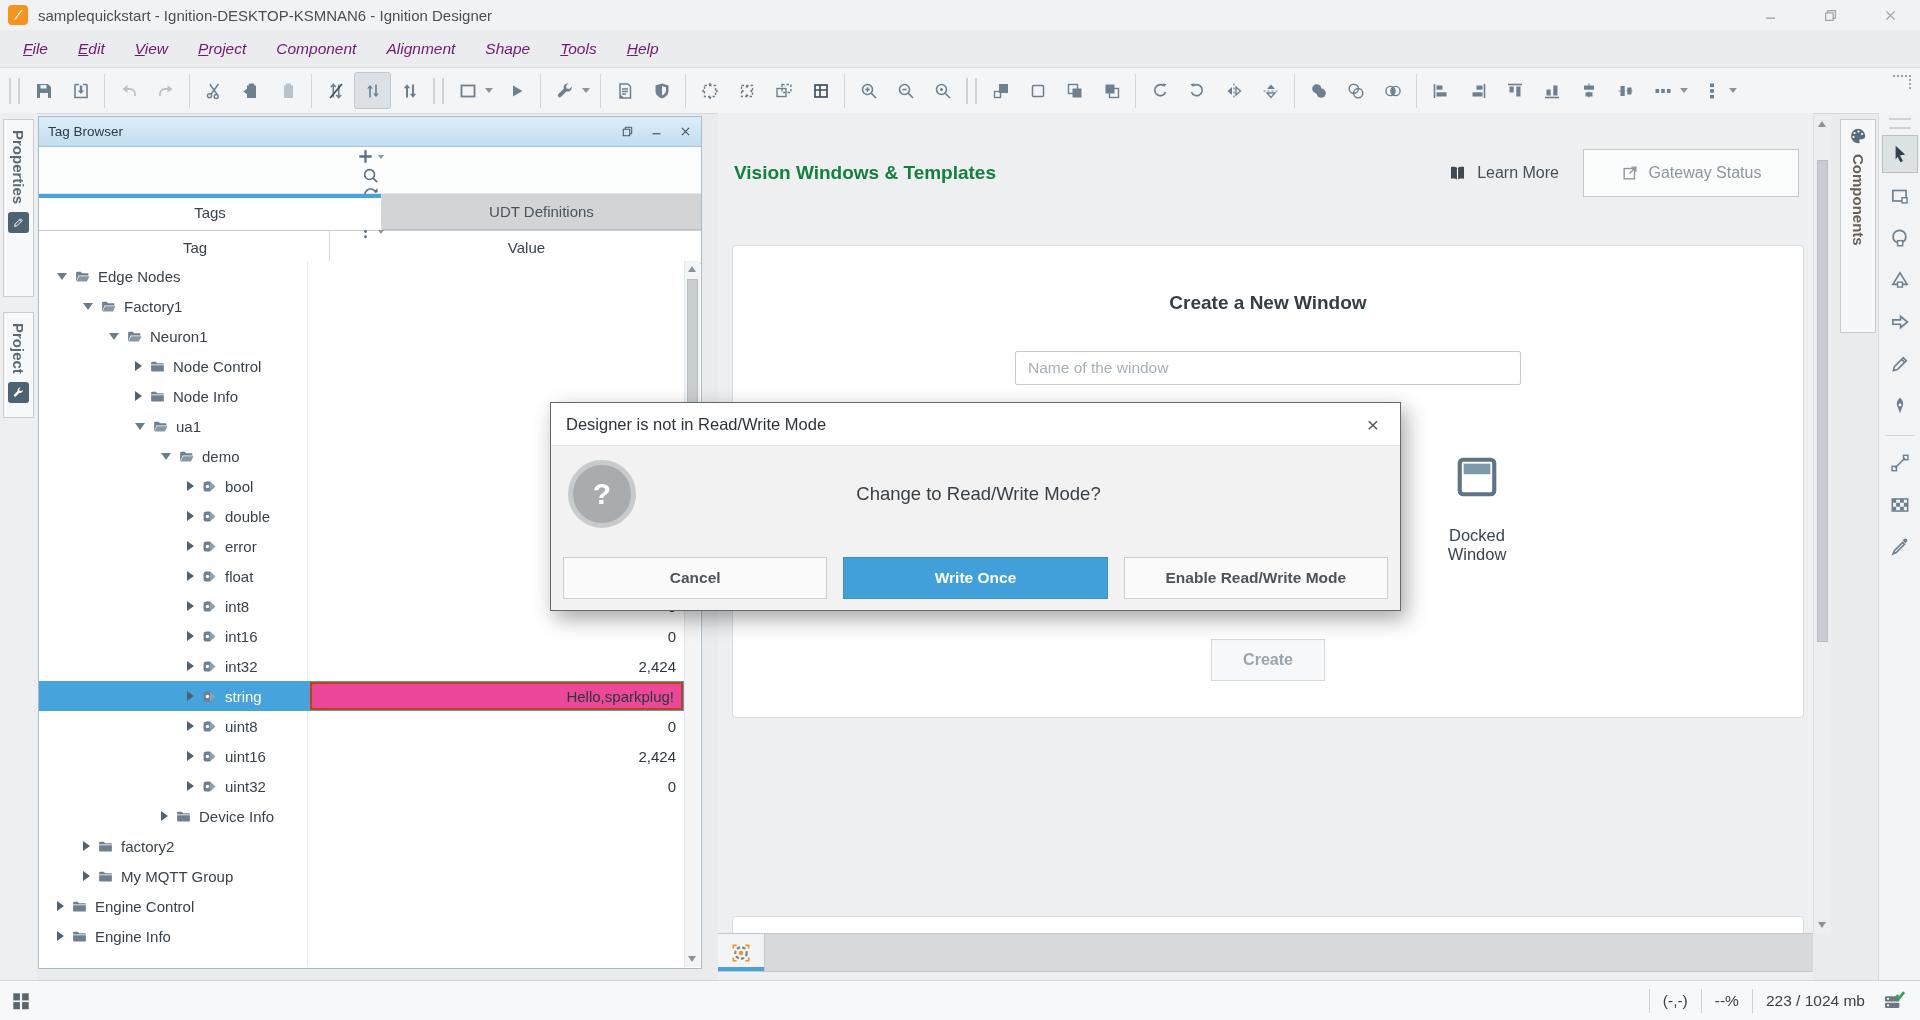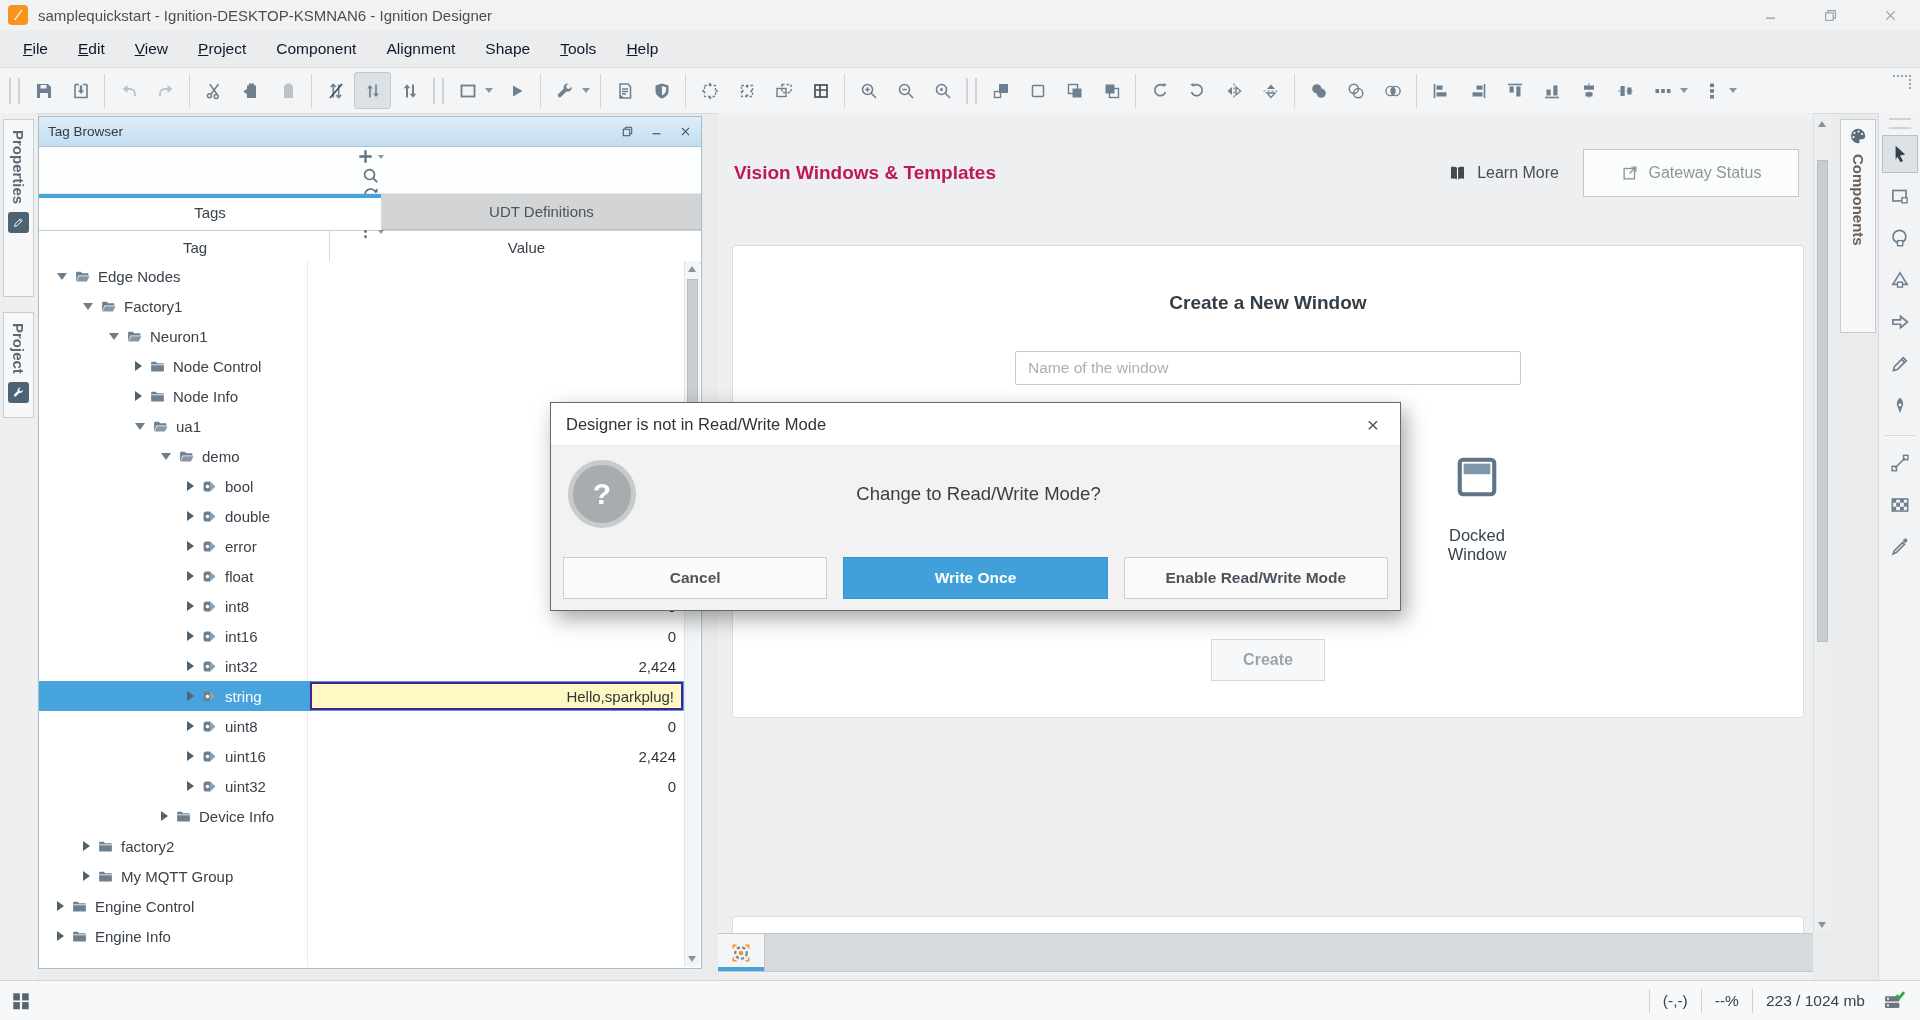--- a/index.html
+++ b/index.html
@@ -14,21 +14,21 @@
   .logo{width:20px;height:20px;margin-left:8px;border-radius:4px;background:#f7941e;color:#fff;
         font-weight:bold;font-style:italic;display:flex;align-items:center;justify-content:center;font-size:14px;}
   .title-text{margin-left:10px;font-size:15px;color:#4b4f52;}
   .win-controls{margin-left:auto;display:flex;}
   .win-btn{width:60px;height:30px;display:flex;align-items:center;justify-content:center;color:#9aa0a5;font-size:17px;}
   .win-btn .ic{width:15px;height:15px;color:#9aa0a5;}
 
   
   .menubar{position:absolute;top:30px;left:0;right:0;height:37px;background:#ebeced;display:flex;
            align-items:center;padding-left:8px;border-bottom:1px solid #dddee0;}
-  .menu-item{padding:0 15px;font-size:15.5px;color:#0f172a;}
+  .menu-item{padding:0 15px;font-size:15.5px;color:#701a75;font-style:italic;}
 
   
   .toolbar{position:absolute;top:68px;left:0;right:0;height:45px;background:#f3f5f6;
            border-bottom:1px solid #d6d9db;display:flex;align-items:center;padding:0 4px;}
   .tb-btn{width:37px;height:37px;display:flex;align-items:center;justify-content:center;
           border:1px solid transparent;border-radius:3px;background:transparent;padding:0;}
   .tb-btn.sel{background:#dce1e5;border-color:#c2c9ce;}
   .tb-btn.dis{opacity:.42;}
   .tb-sep{width:1px;height:34px;background:#d4d7d9;margin:0 5px;flex:none;}
   .tb-grip{width:7px;height:26px;margin:0 5px;border-left:2px solid #cfd3d6;border-right:2px solid #cfd3d6;flex:none;}
@@ -78,33 +78,33 @@
   .trow{position:relative;height:30px;display:flex;align-items:center;font-size:15px;color:#39424a;}
   .trow .ind{flex:none;height:1px;}
   .exp{flex:none;width:0;height:0;margin-right:7px;}
   .exp.c{border-top:5px solid transparent;border-bottom:5px solid transparent;border-left:7px solid #51626f;}
   .exp.e{border-left:5px solid transparent;border-right:5px solid transparent;border-top:7px solid #6b7d8a;}
   .trow .ic{width:17px;height:17px;margin-right:7px;}
   .tlabel{white-space:nowrap;}
   .val{position:absolute;right:9px;top:0;height:30px;display:flex;align-items:center;color:#2f363c;}
   .trow.sel{background:#47a3db;}
   .trow.sel .tlabel{color:#fff;}
-  .valbox{position:absolute;left:271px;right:2px;top:1px;bottom:1px;background:#fef9c3;
-          border:2px solid #4c1d95;display:flex;align-items:center;justify-content:flex-end;
+  .valbox{position:absolute;left:271px;right:2px;top:1px;bottom:1px;background:#ec4899;
+          border:2px solid #c2410c;display:flex;align-items:center;justify-content:flex-end;
           padding-right:7px;color:#2f363c;}
   .tree-scroll{position:absolute;right:1px;top:144px;bottom:1px;width:15px;background:#f3f4f5;border-left:1px solid #e3e6e8;}
   .arr{position:absolute;left:3px;width:0;height:0;border-left:4.5px solid transparent;border-right:4.5px solid transparent;}
   .arr.up{top:5px;border-bottom:6px solid #8a939b;}
   .arr.dn{bottom:5px;border-top:6px solid #8a939b;}
   .thumb{position:absolute;left:2px;right:2px;background:#c9ced2;border:1px solid #b7bdc2;}
 
   
   .workspace{position:absolute;left:718px;top:113px;width:1095px;height:868px;background:#edeff0;}
   .ws-header{position:absolute;top:37px;left:16px;right:14px;height:46px;display:flex;align-items:center;}
-  .ws-title{font-size:19px;font-weight:bold;color:#be185d;}
+  .ws-title{font-size:19px;font-weight:bold;color:#15803d;}
   .learn-more{margin-left:auto;display:flex;align-items:center;gap:9px;font-size:16px;color:#444f58;margin-right:24px;}
   .learn-more .ic{width:21px;height:21px;color:#3f4a53;}
   .gateway-btn{width:214px;height:46px;border:1px solid #c3c8cc;background:#fbfcfc;display:flex;
                align-items:center;justify-content:center;gap:10px;font-size:16px;color:#8d969e;}
   .gateway-btn .ic{width:18px;height:18px;color:#8d969e;}
   .ws-card{position:absolute;left:14px;top:132px;width:1070px;height:471px;background:#fff;
            border:1px solid #dadde0;border-radius:4px;}
   .card-heading{margin-top:46px;text-align:center;font-size:19px;font-weight:bold;color:#333e47;}
   .card-input{display:block;margin:37px auto 0;width:480px;height:32px;border:1px solid #c5cacd;
               border-radius:2px;font-size:15.5px;padding:0 12px;color:#3f464c;font-family:"Liberation Sans",sans-serif;}

